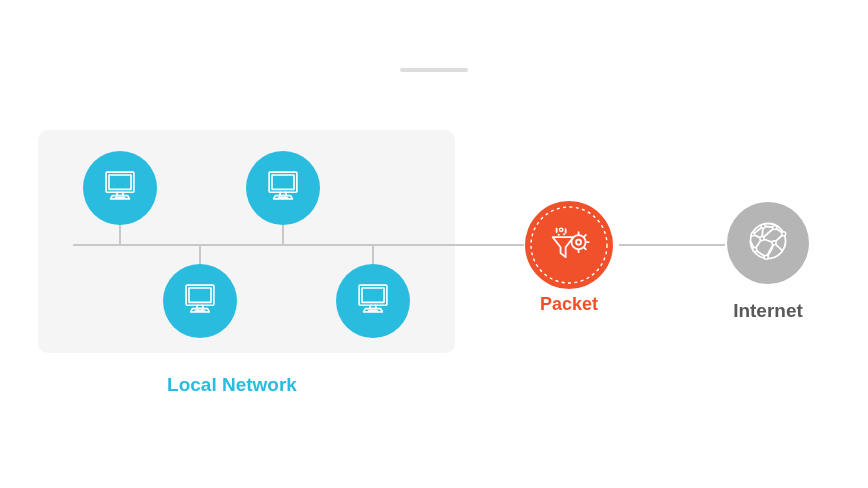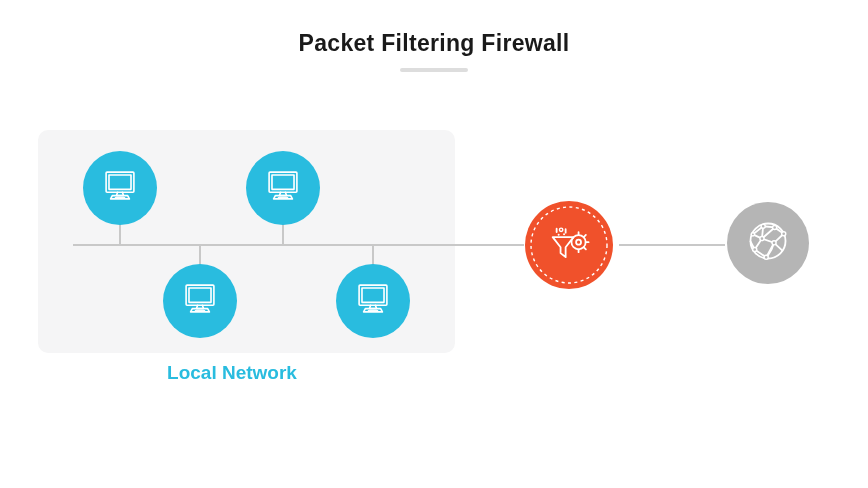--- a/index.html
+++ b/index.html
@@ -57,38 +57,37 @@
   .fw .ring{position:absolute;inset:0;}
   .fw .fw-icon{position:relative;width:54px;height:54px;}
   .inet{
     left:727px;top:202px;width:82px;height:82px;background:var(--accent-gray);
   }
   .inet svg{width:58px;height:58px;}
   .label{
     position:absolute;text-align:center;font-weight:bold;
   }
   .lan-label{
-    left:132px;top:362px;width:200px;
+    left:132px;top:374px;width:200px;
     font-size:19px;color:var(--accent-cyan);
   }
   .fw-label{
     left:519px;top:293px;width:100px;
     font-size:18px;line-height:22px;color:var(--accent-orange);
   }
   .inet-label{
     left:688px;top:300px;width:160px;
     font-size:19px;color:var(--internet-label);
   }
 </style>
 </head>
 <body>
 
 <div class="canvas">
 
-  <div class="title">Packet Filtering Firewall</div>
   <div class="title-divider"></div>
 
   <div class="lan-panel"></div>
 
   <div class="bus-line bus-left"></div>
   <div class="bus-line bus-right"></div>
   <div class="drop-line" style="left:119px;top:223px;height:21px;"></div>
   <div class="drop-line" style="left:282px;top:223px;height:21px;"></div>
   <div class="drop-line" style="left:199px;top:246px;height:20px;"></div>
   <div class="drop-line" style="left:372px;top:246px;height:20px;"></div>
@@ -184,15 +183,17 @@
           <circle cx="13" cy="31" r="1.7"></circle>
           <circle cx="22.5" cy="37.5" r="1.7"></circle>
           <circle cx="11.5" cy="18.5" r="1.4"></circle>
         </g>
       </svg>
     </span>
   </div>
 
   <div class="label lan-label">Local Network</div>
   <div class="label fw-label">
+    <div>Packet</div>
   </div>
+  <div class="label inet-label">Internet</div>
 
 </div>
 
 </body></html>

